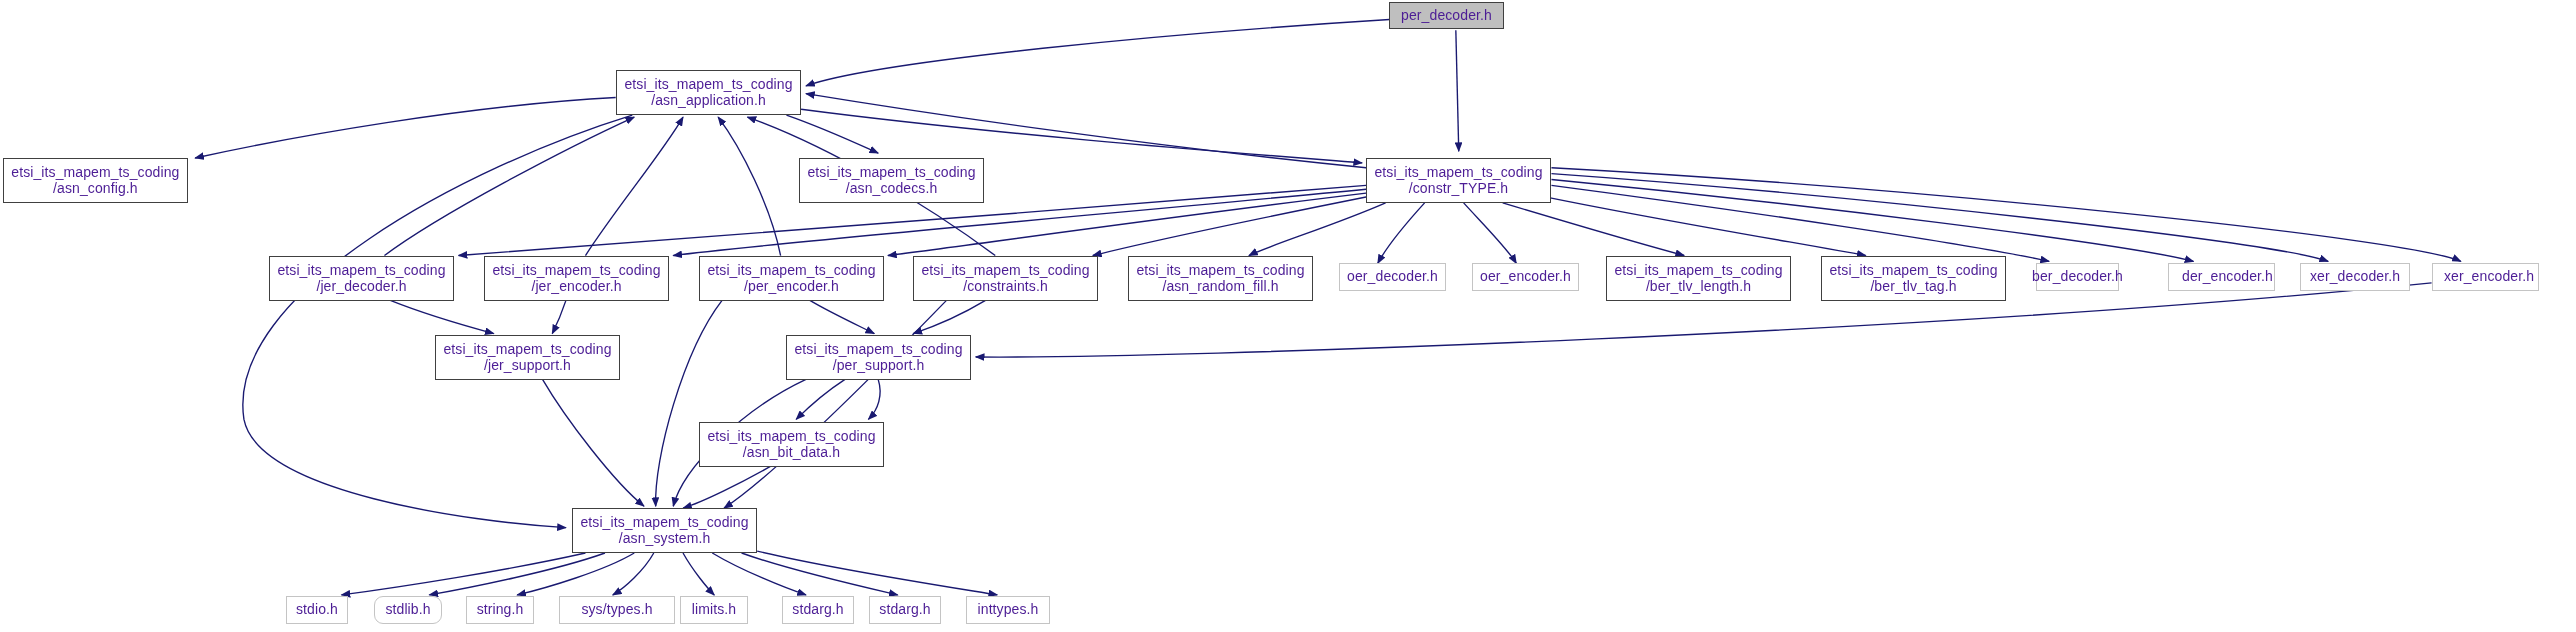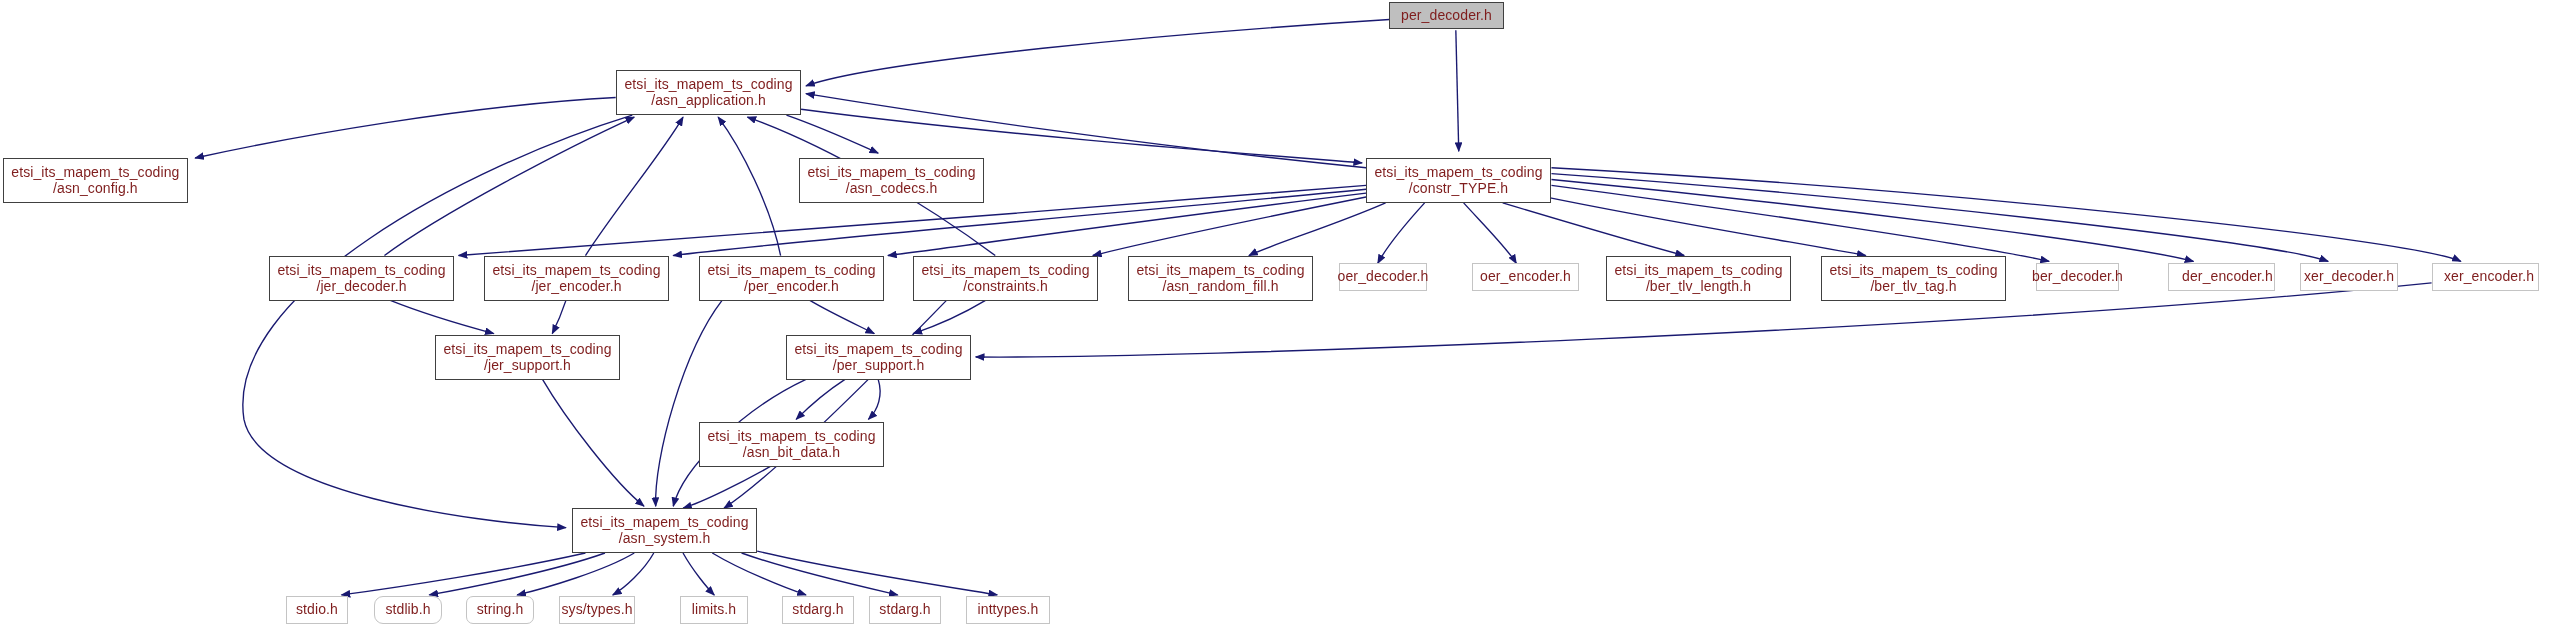--- a/index.html
+++ b/index.html
@@ -9,21 +9,21 @@
   svg#edges{position:absolute;left:0;top:0;width:2576px;height:632px;}
   .node{
     position:absolute;
     box-sizing:border-box;
     display:flex;
     align-items:center;
     justify-content:center;
     text-align:center;
     line-height:1.12;
     font-size:14px;
-    color:#7f1d1d;
+    color:#4c1d95;
     background:#ffffff;
     border:1px solid #404040;
     white-space:pre;
     letter-spacing:0.1px;
     user-select:none;
   }
   .node.root{ background:#bfbfbf; border:1px solid #404040; }
   .node.ext{ border:1px solid #c4c4c4; }
   .node .lbl{ display:block; padding:0 3.9px; }
 </style>
@@ -97,41 +97,41 @@
       <div class="node" style="left: 269px; top: 256px; width: 185px; height: 45px;"><span class="lbl">etsi_its_mapem_ts_coding
 /jer_decoder.h</span></div>
       <div class="node" style="left: 484px; top: 256px; width: 185px; height: 45px;"><span class="lbl">etsi_its_mapem_ts_coding
 /jer_encoder.h</span></div>
       <div class="node" style="left: 699px; top: 256px; width: 185px; height: 45px;"><span class="lbl">etsi_its_mapem_ts_coding
 /per_encoder.h</span></div>
       <div class="node" style="left: 913px; top: 256px; width: 185px; height: 45px;"><span class="lbl">etsi_its_mapem_ts_coding
 /constraints.h</span></div>
       <div class="node" style="left: 1128px; top: 256px; width: 185px; height: 45px;"><span class="lbl">etsi_its_mapem_ts_coding
 /asn_random_fill.h</span></div>
-      <div class="node ext" style="left: 1339px; top: 263px; width: 88px; height: 28px; border-color: rgb(196, 196, 196);"><span class="lbl">oer_decoder.h</span></div>
+      <div class="node ext" style="left: 1339px; top: 263px; width: 107px; height: 28px; border-color: rgb(196, 196, 196);"><span class="lbl">oer_decoder.h</span></div>
       <div class="node ext" style="left: 1472px; top: 263px; width: 107px; height: 28px; border-color: rgb(196, 196, 196);"><span class="lbl">oer_encoder.h</span></div>
       <div class="node" style="left: 1606px; top: 256px; width: 185px; height: 45px;"><span class="lbl">etsi_its_mapem_ts_coding
 /ber_tlv_length.h</span></div>
       <div class="node" style="left: 1821px; top: 256px; width: 185px; height: 45px;"><span class="lbl">etsi_its_mapem_ts_coding
 /ber_tlv_tag.h</span></div>
       <div class="node ext" style="left: 2036px; top: 263px; width: 83px; height: 28px; border-color: rgb(196, 196, 196);"><span class="lbl">ber_decoder.h</span></div>
       <div class="node ext" style="left: 2168px; top: 263px; width: 107px; height: 28px; border-color: rgb(196, 196, 196); padding-left: 12px;"><span class="lbl">der_encoder.h</span></div>
-      <div class="node ext" style="left: 2300px; top: 263px; width: 98px; height: 28px; border-color: rgb(196, 196, 196);"><span class="lbl">xer_decoder.h</span></div>
+      <div class="node ext" style="left: 2300px; top: 263px; width: 110px; height: 28px; border-color: rgb(196, 196, 196);"><span class="lbl">xer_decoder.h</span></div>
       <div class="node ext" style="left: 2432px; top: 263px; width: 107px; height: 28px; border-color: rgb(196, 196, 196); padding-left: 7px;"><span class="lbl">xer_encoder.h</span></div>
       <div class="node" style="left: 435px; top: 335px; width: 185px; height: 45px;"><span class="lbl">etsi_its_mapem_ts_coding
 /jer_support.h</span></div>
       <div class="node" style="left: 786px; top: 335px; width: 185px; height: 45px;"><span class="lbl">etsi_its_mapem_ts_coding
 /per_support.h</span></div>
       <div class="node" style="left: 699px; top: 422px; width: 185px; height: 45px;"><span class="lbl">etsi_its_mapem_ts_coding
 /asn_bit_data.h</span></div>
       <div class="node" style="left: 572px; top: 508px; width: 185px; height: 45px;"><span class="lbl">etsi_its_mapem_ts_coding
 /asn_system.h</span></div>
       <div class="node ext" style="left: 286px; top: 596px; width: 62px; height: 28px; border-color: rgb(196, 196, 196);"><span class="lbl">stdio.h</span></div>
       <div class="node ext" style="left: 374px; top: 596px; width: 68px; height: 28px; border-color: rgb(196, 196, 196); border-radius: 9px;"><span class="lbl">stdlib.h</span></div>
-      <div class="node ext" style="left: 466px; top: 596px; width: 68px; height: 28px; border-color: rgb(196, 196, 196); border-radius: 7px;"><span class="lbl">string.h</span></div>
-      <div class="node ext" style="left: 559px; top: 596px; width: 76px; height: 28px; border-color: rgb(196, 196, 196);"><span class="lbl">sys/types.h</span></div>
+      <div class="node ext" style="left: 466px; top: 596px; width: 68px; height: 28px; border-color: rgb(196, 196, 196);"><span class="lbl">string.h</span></div>
+      <div class="node ext" style="left: 559px; top: 596px; width: 116px; height: 28px; border-color: rgb(196, 196, 196);"><span class="lbl">sys/types.h</span></div>
       <div class="node ext" style="left: 680px; top: 596px; width: 68px; height: 28px; border-color: rgb(196, 196, 196);"><span class="lbl">limits.h</span></div>
       <div class="node ext" style="left: 782px; top: 596px; width: 72px; height: 28px; border-color: rgb(196, 196, 196);"><span class="lbl">stdarg.h</span></div>
       <div class="node ext" style="left: 869px; top: 596px; width: 72px; height: 28px; border-color: rgb(196, 196, 196);"><span class="lbl">stdarg.h</span></div>
       <div class="node ext" style="left: 966px; top: 596px; width: 84px; height: 28px; border-color: rgb(196, 196, 196); justify-content: center;"><span class="lbl">inttypes.h</span></div>
     </div>
 </div>
 
 
 </body></html>

